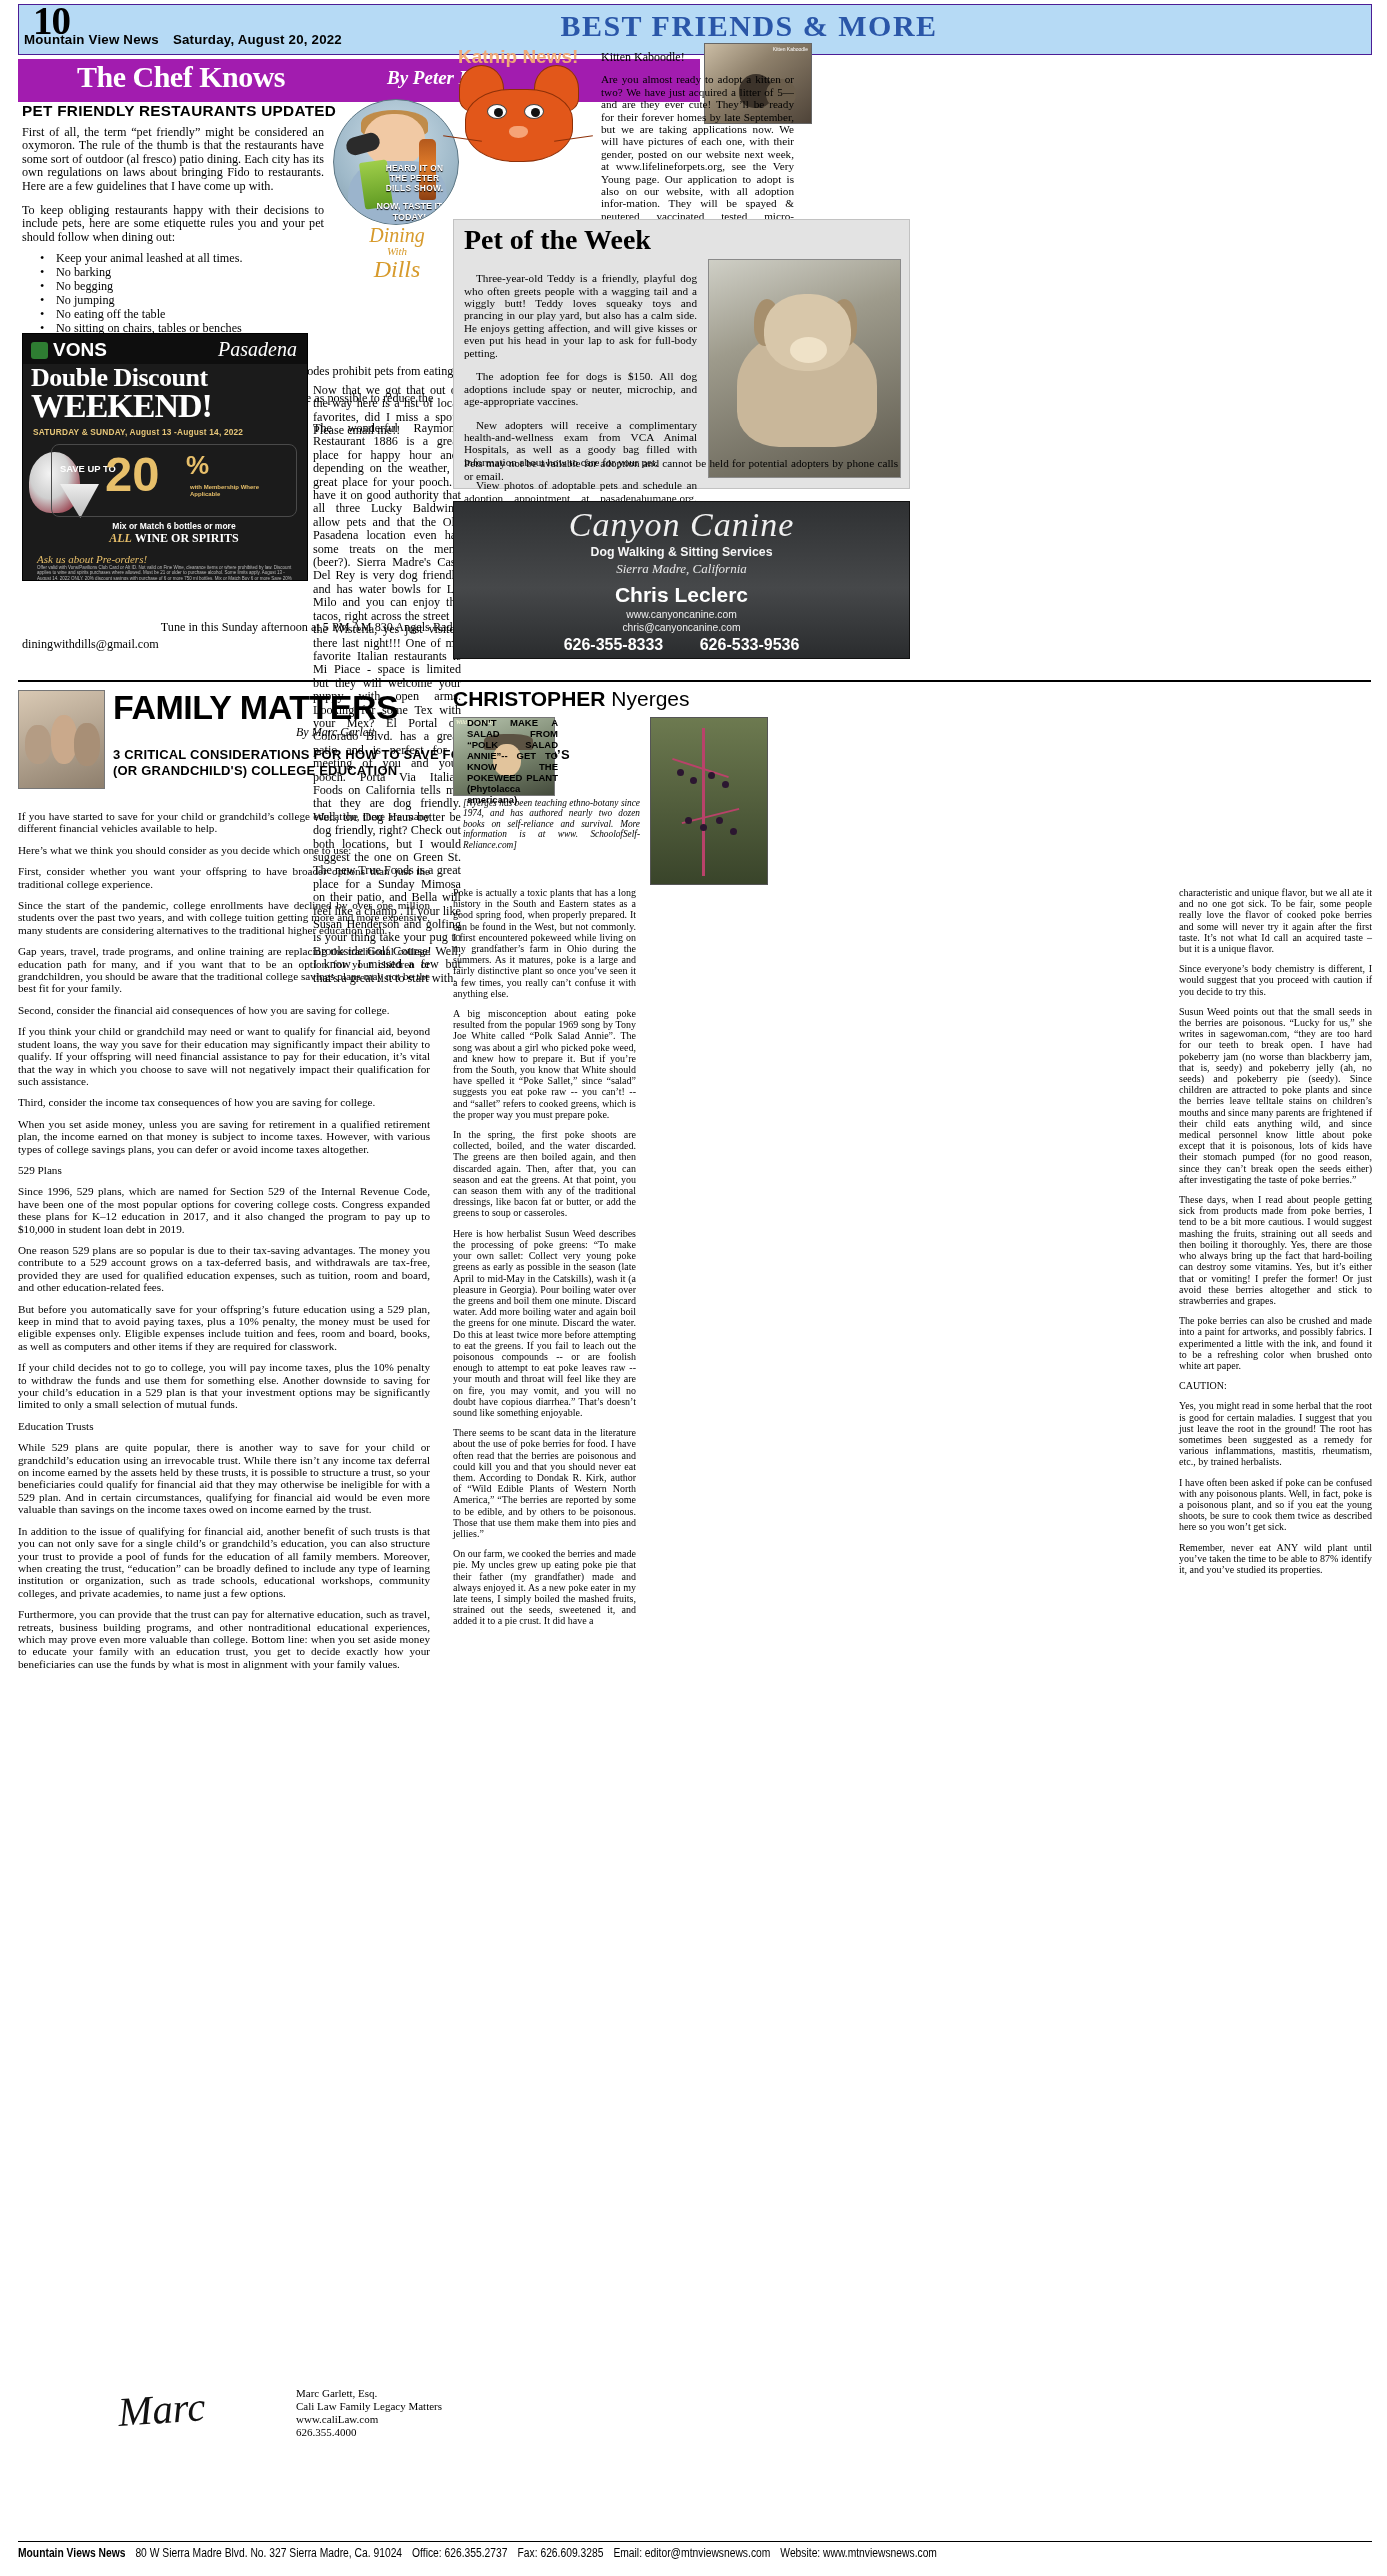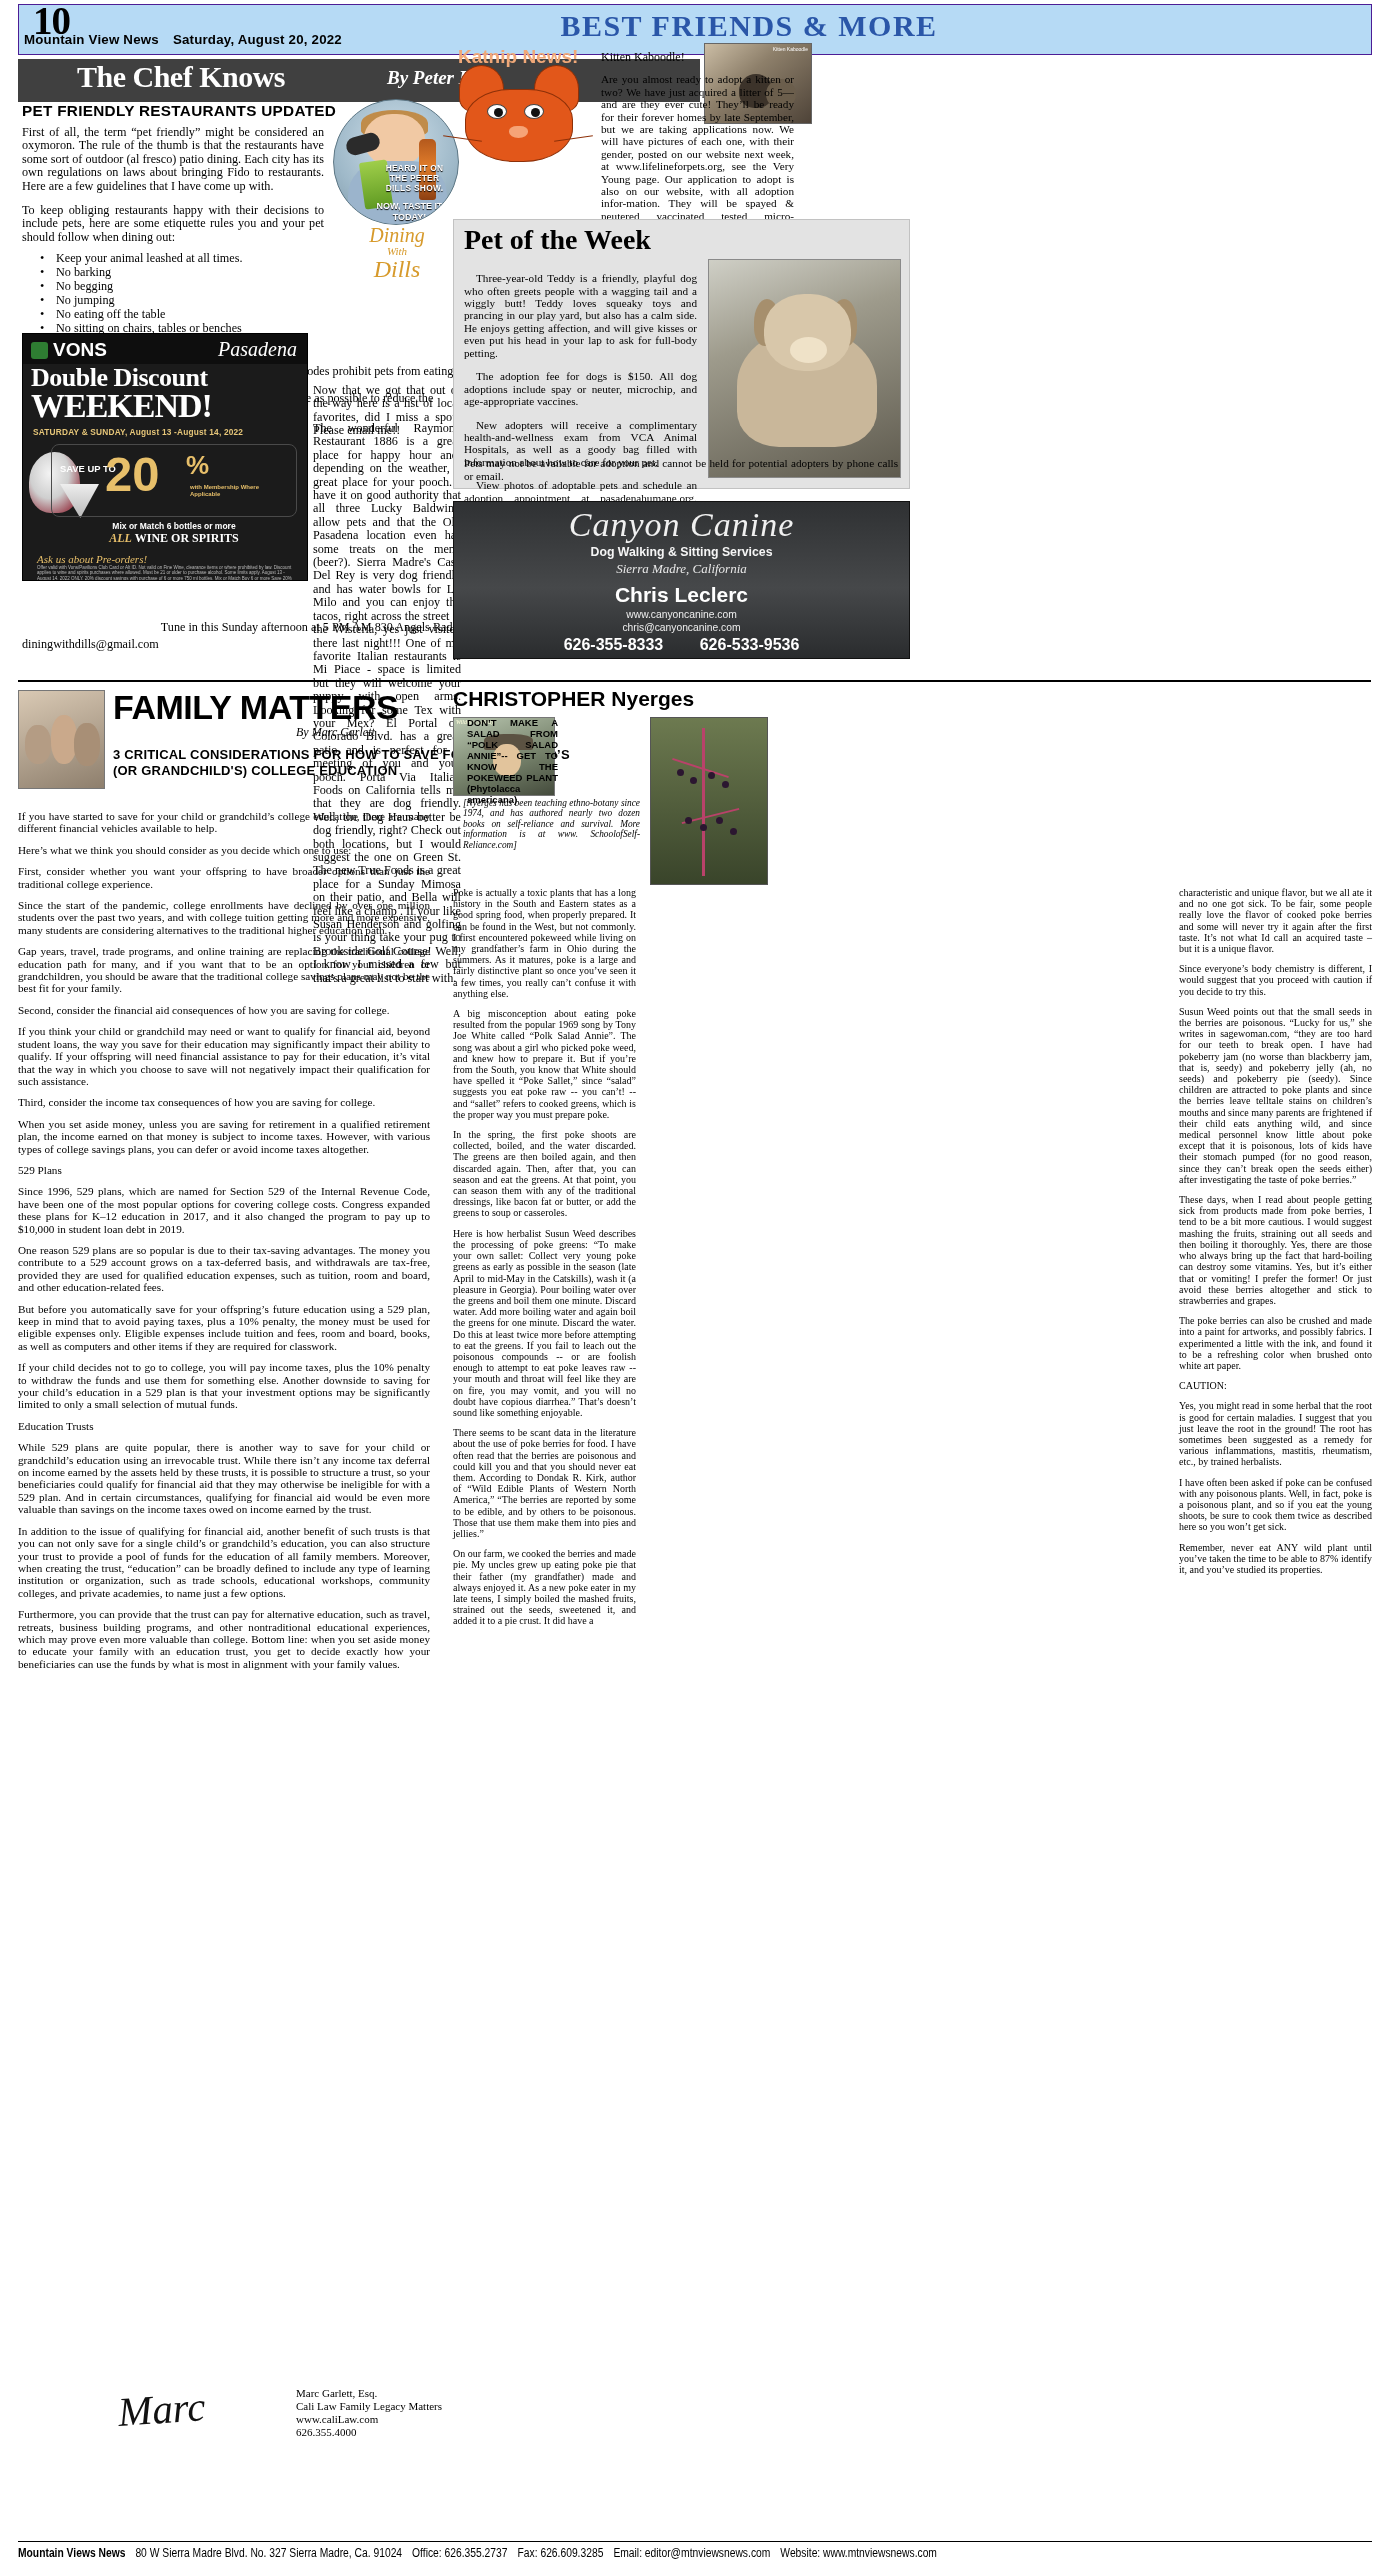--- a/index.html
+++ b/index.html
@@ -34,21 +34,21 @@
   .mh-sub {
     position:absolute; left:24px; top:32px;
     font-family:"Liberation Sans", sans-serif;
     font-size:13.3px; font-weight:700; letter-spacing:0.2px;
   }
   .mh-sub .sp { display:inline-block; width:14px; }
 
   
   .chef-banner {
     position:absolute; left:18px; top:59px; width:682px; height:43px;
-    background:#404040;
+    background:#a21caf;
   }
   .chef-banner .bt {
     position:absolute; left:59px; top:1px;
     color:#fff; font-family:"Liberation Serif", serif;
     font-size:30px; font-weight:700; letter-spacing:-0.5px;
   }
   .chef-banner .by {
     position:absolute; left:369px; top:8px;
     color:#fff; font-family:"Liberation Serif", serif;
     font-size:19px; font-style:italic; font-weight:700;
@@ -347,21 +347,21 @@
     font-family:"Liberation Sans", sans-serif; font-size:13px; font-weight:700;
     line-height:16px; letter-spacing:0.2px;
   }
 
   
   .ny-rule { position:absolute; left:453px; top:680px; width:918px; height:2px; background:#000; }
   .ny-title {
     position:absolute; left:453px; top:687px;
     font-family:"Liberation Sans", sans-serif; font-size:21px; font-weight:700;
   }
-  .ny-title .light { font-weight:700; }
+  .ny-title .light { font-weight:400; }
   .ny-photo {
     position:absolute; left:453px; top:717px; width:102px; height:79px;
     background:linear-gradient(160deg,#b9c6b0 0%,#78846d 55%,#444b3c 100%);
     border:1px solid #777; overflow:hidden;
   }
   .ny-photo .lbl {
     position:absolute; left:2px; top:1px; color:#ffd; font-family:"Liberation Serif", serif;
     font-size:6px; font-style:italic;
   }
   .ny-photo .head {

